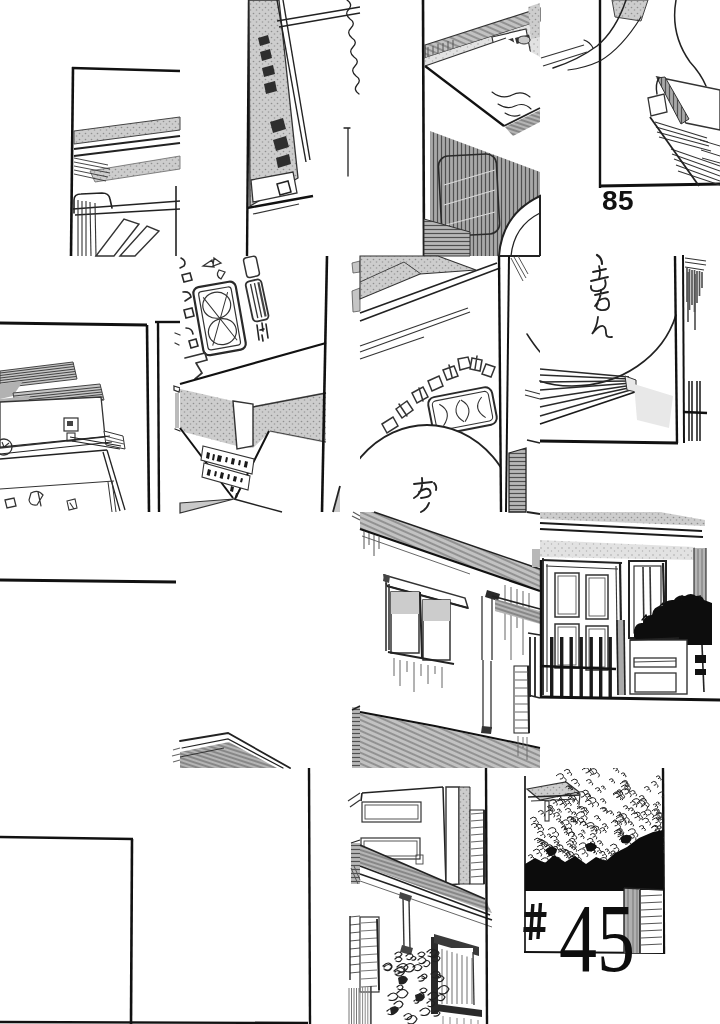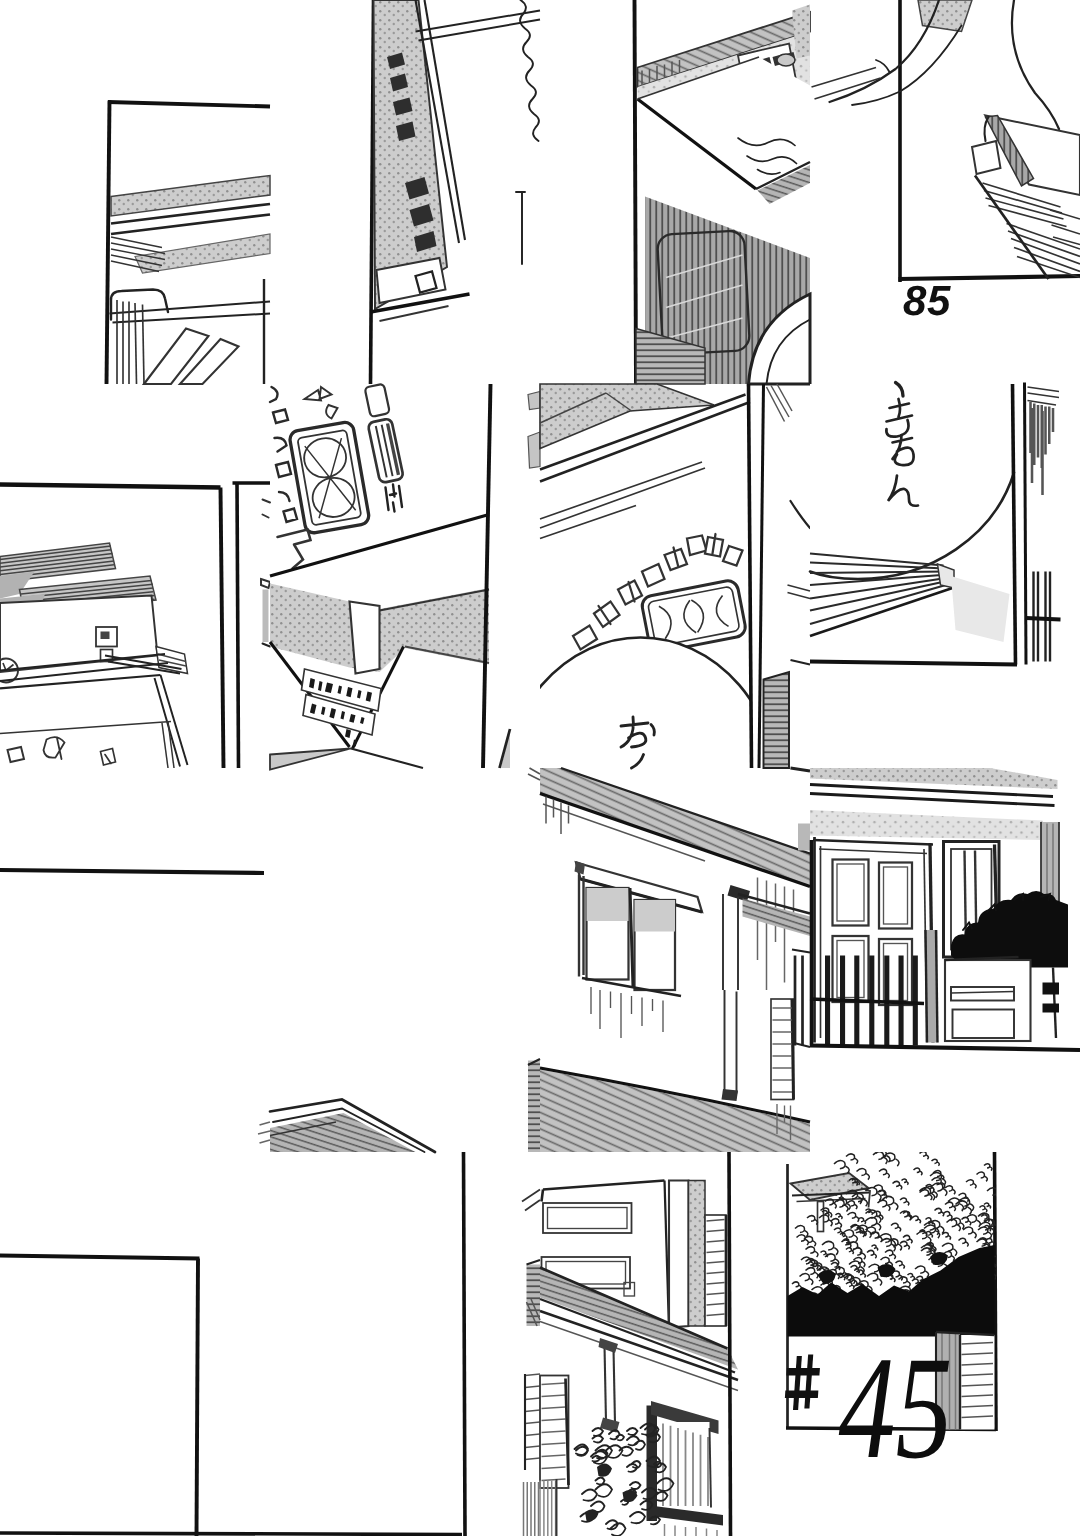--- a/index.html
+++ b/index.html
@@ -1,16 +1,16 @@
 <!DOCTYPE html>
 <html><head>
 <meta charset="utf-8">
 <style>
 html,body{margin:0;padding:0;background:#fff;}
-#page{width:720px;height:1024px;position:relative;overflow:hidden;font-family:"Liberation Sans", sans-serif;font-style:italic;}
+#page{width:720px;height:1024px;position:relative;overflow:hidden;font-family:"Liberation Sans", sans-serif;}
 </style>
 </head>
 <body>
 
 <div id="page">
 <svg width="720" height="1024" viewBox="0 0 720 1024">
 
 <rect x="0" y="0" width="720" height="1024" fill="#ffffff"></rect>
 
 <defs>

